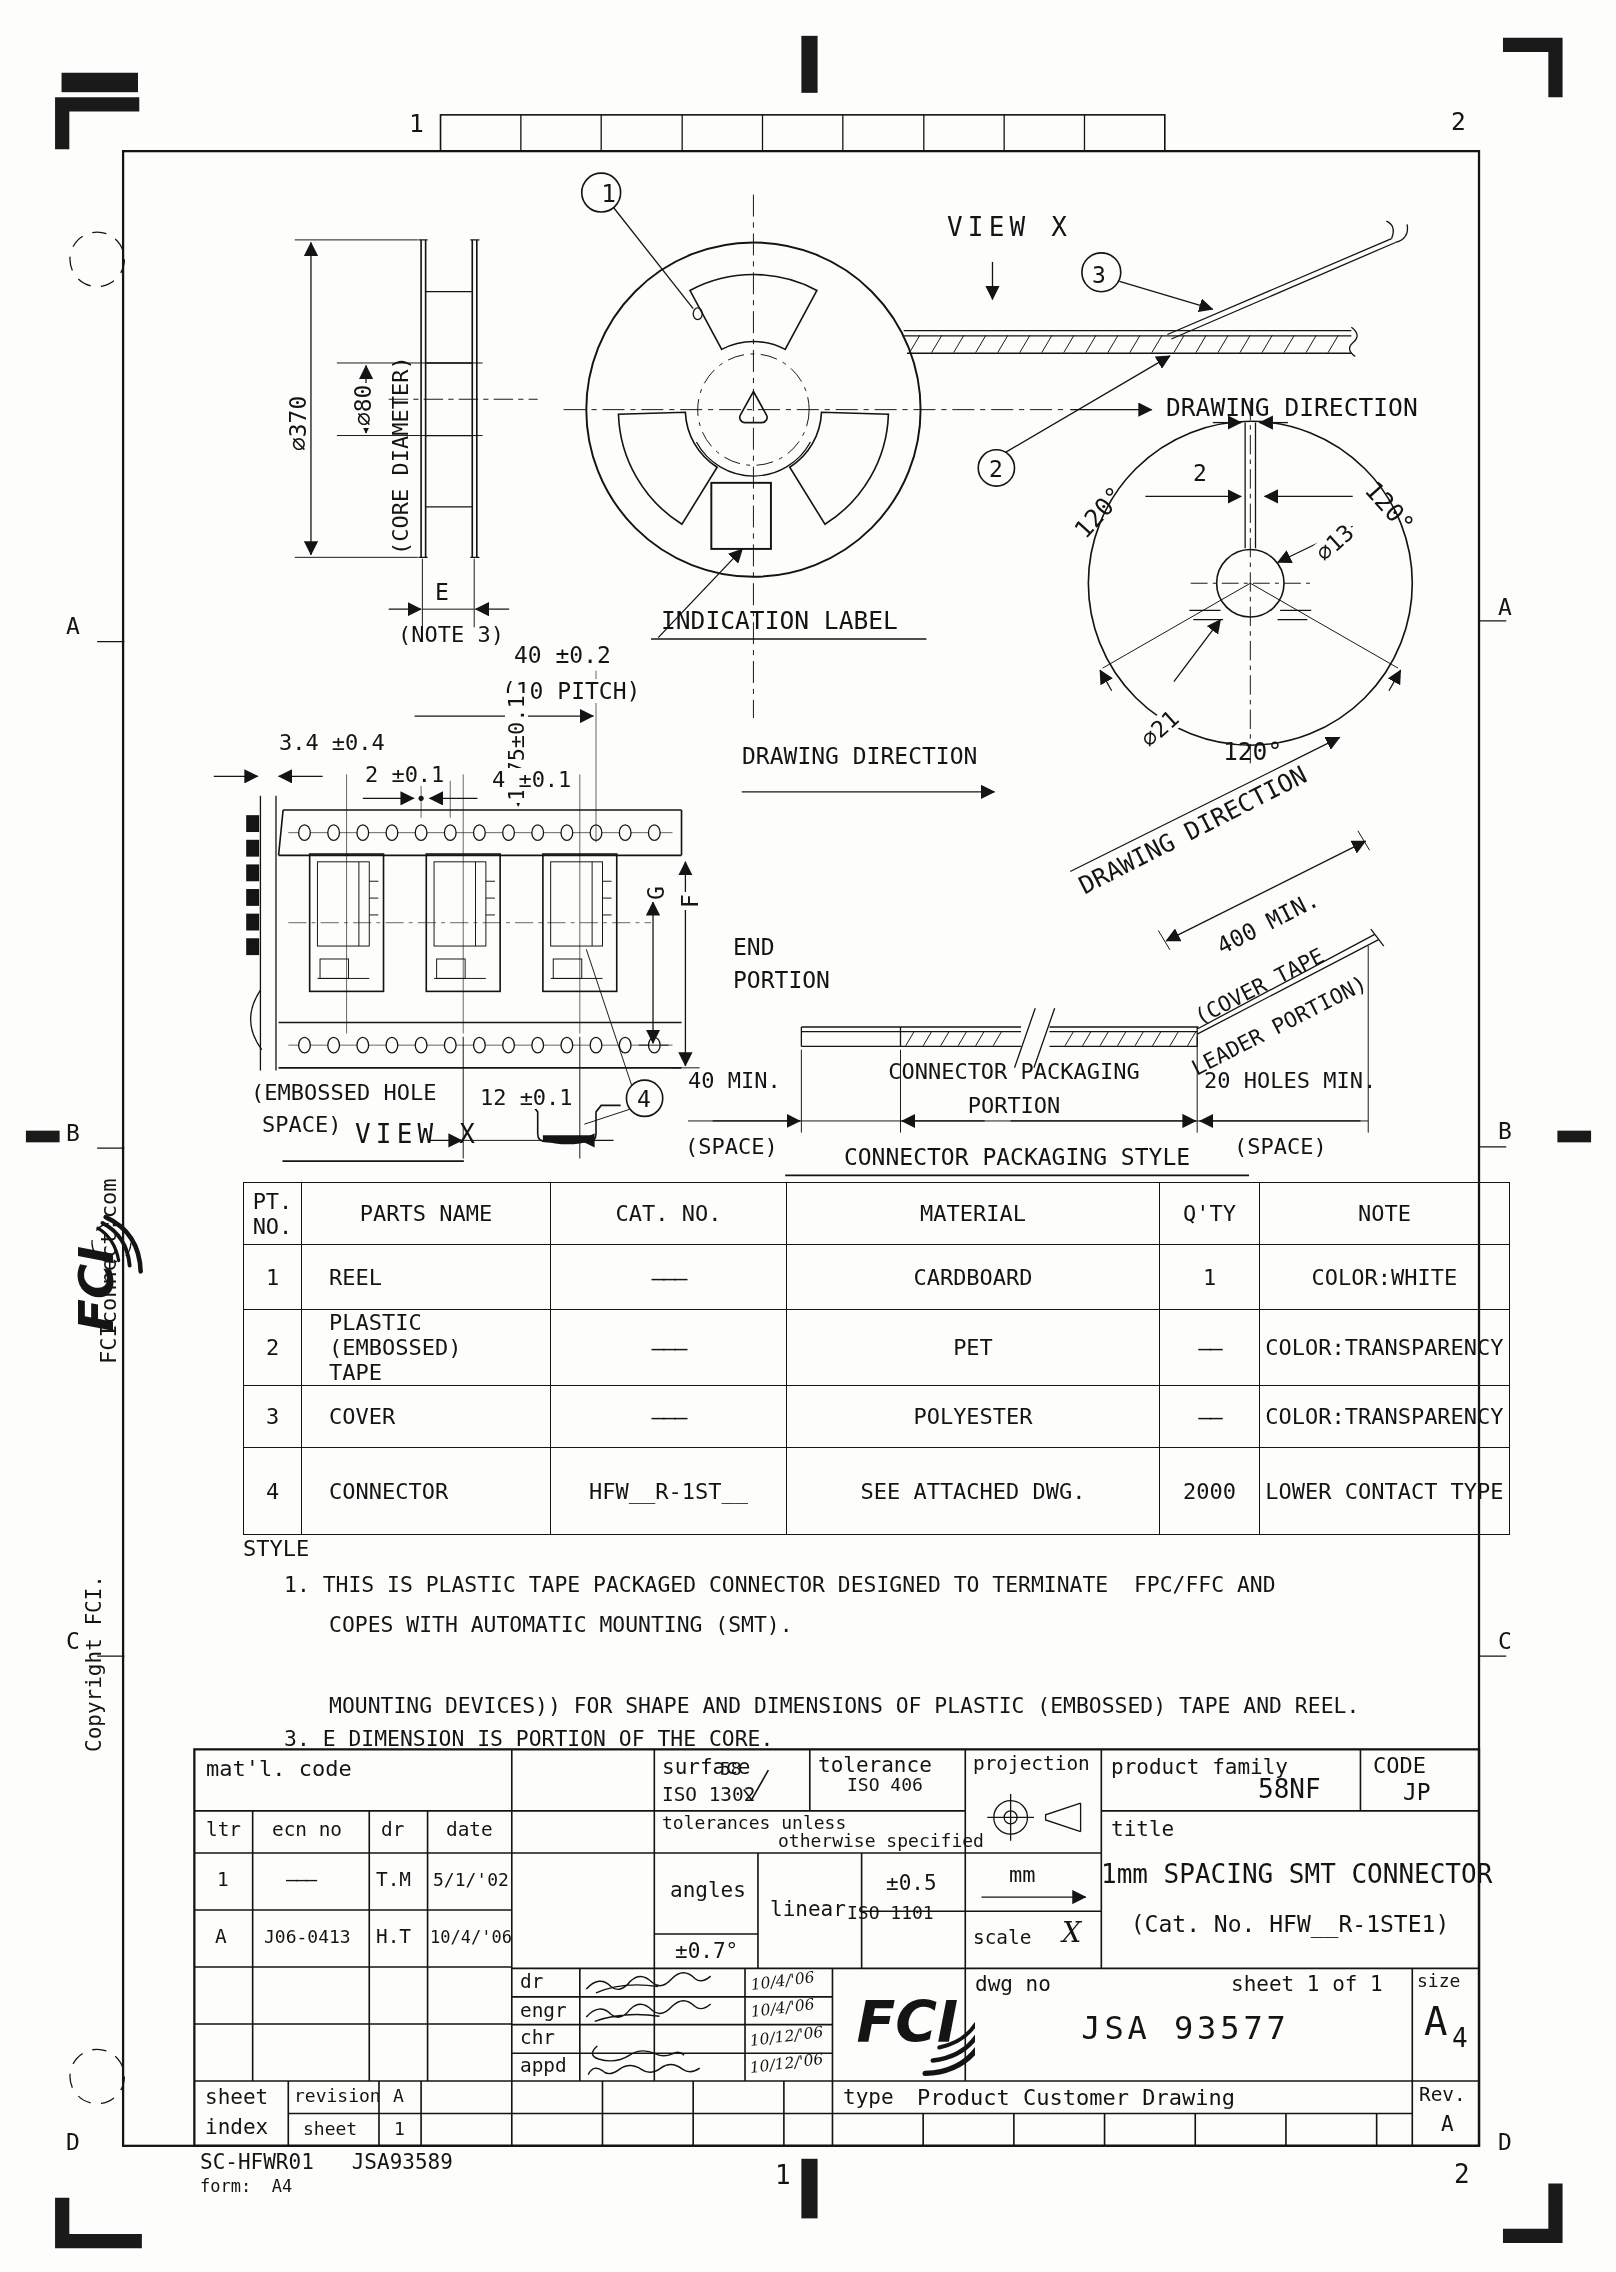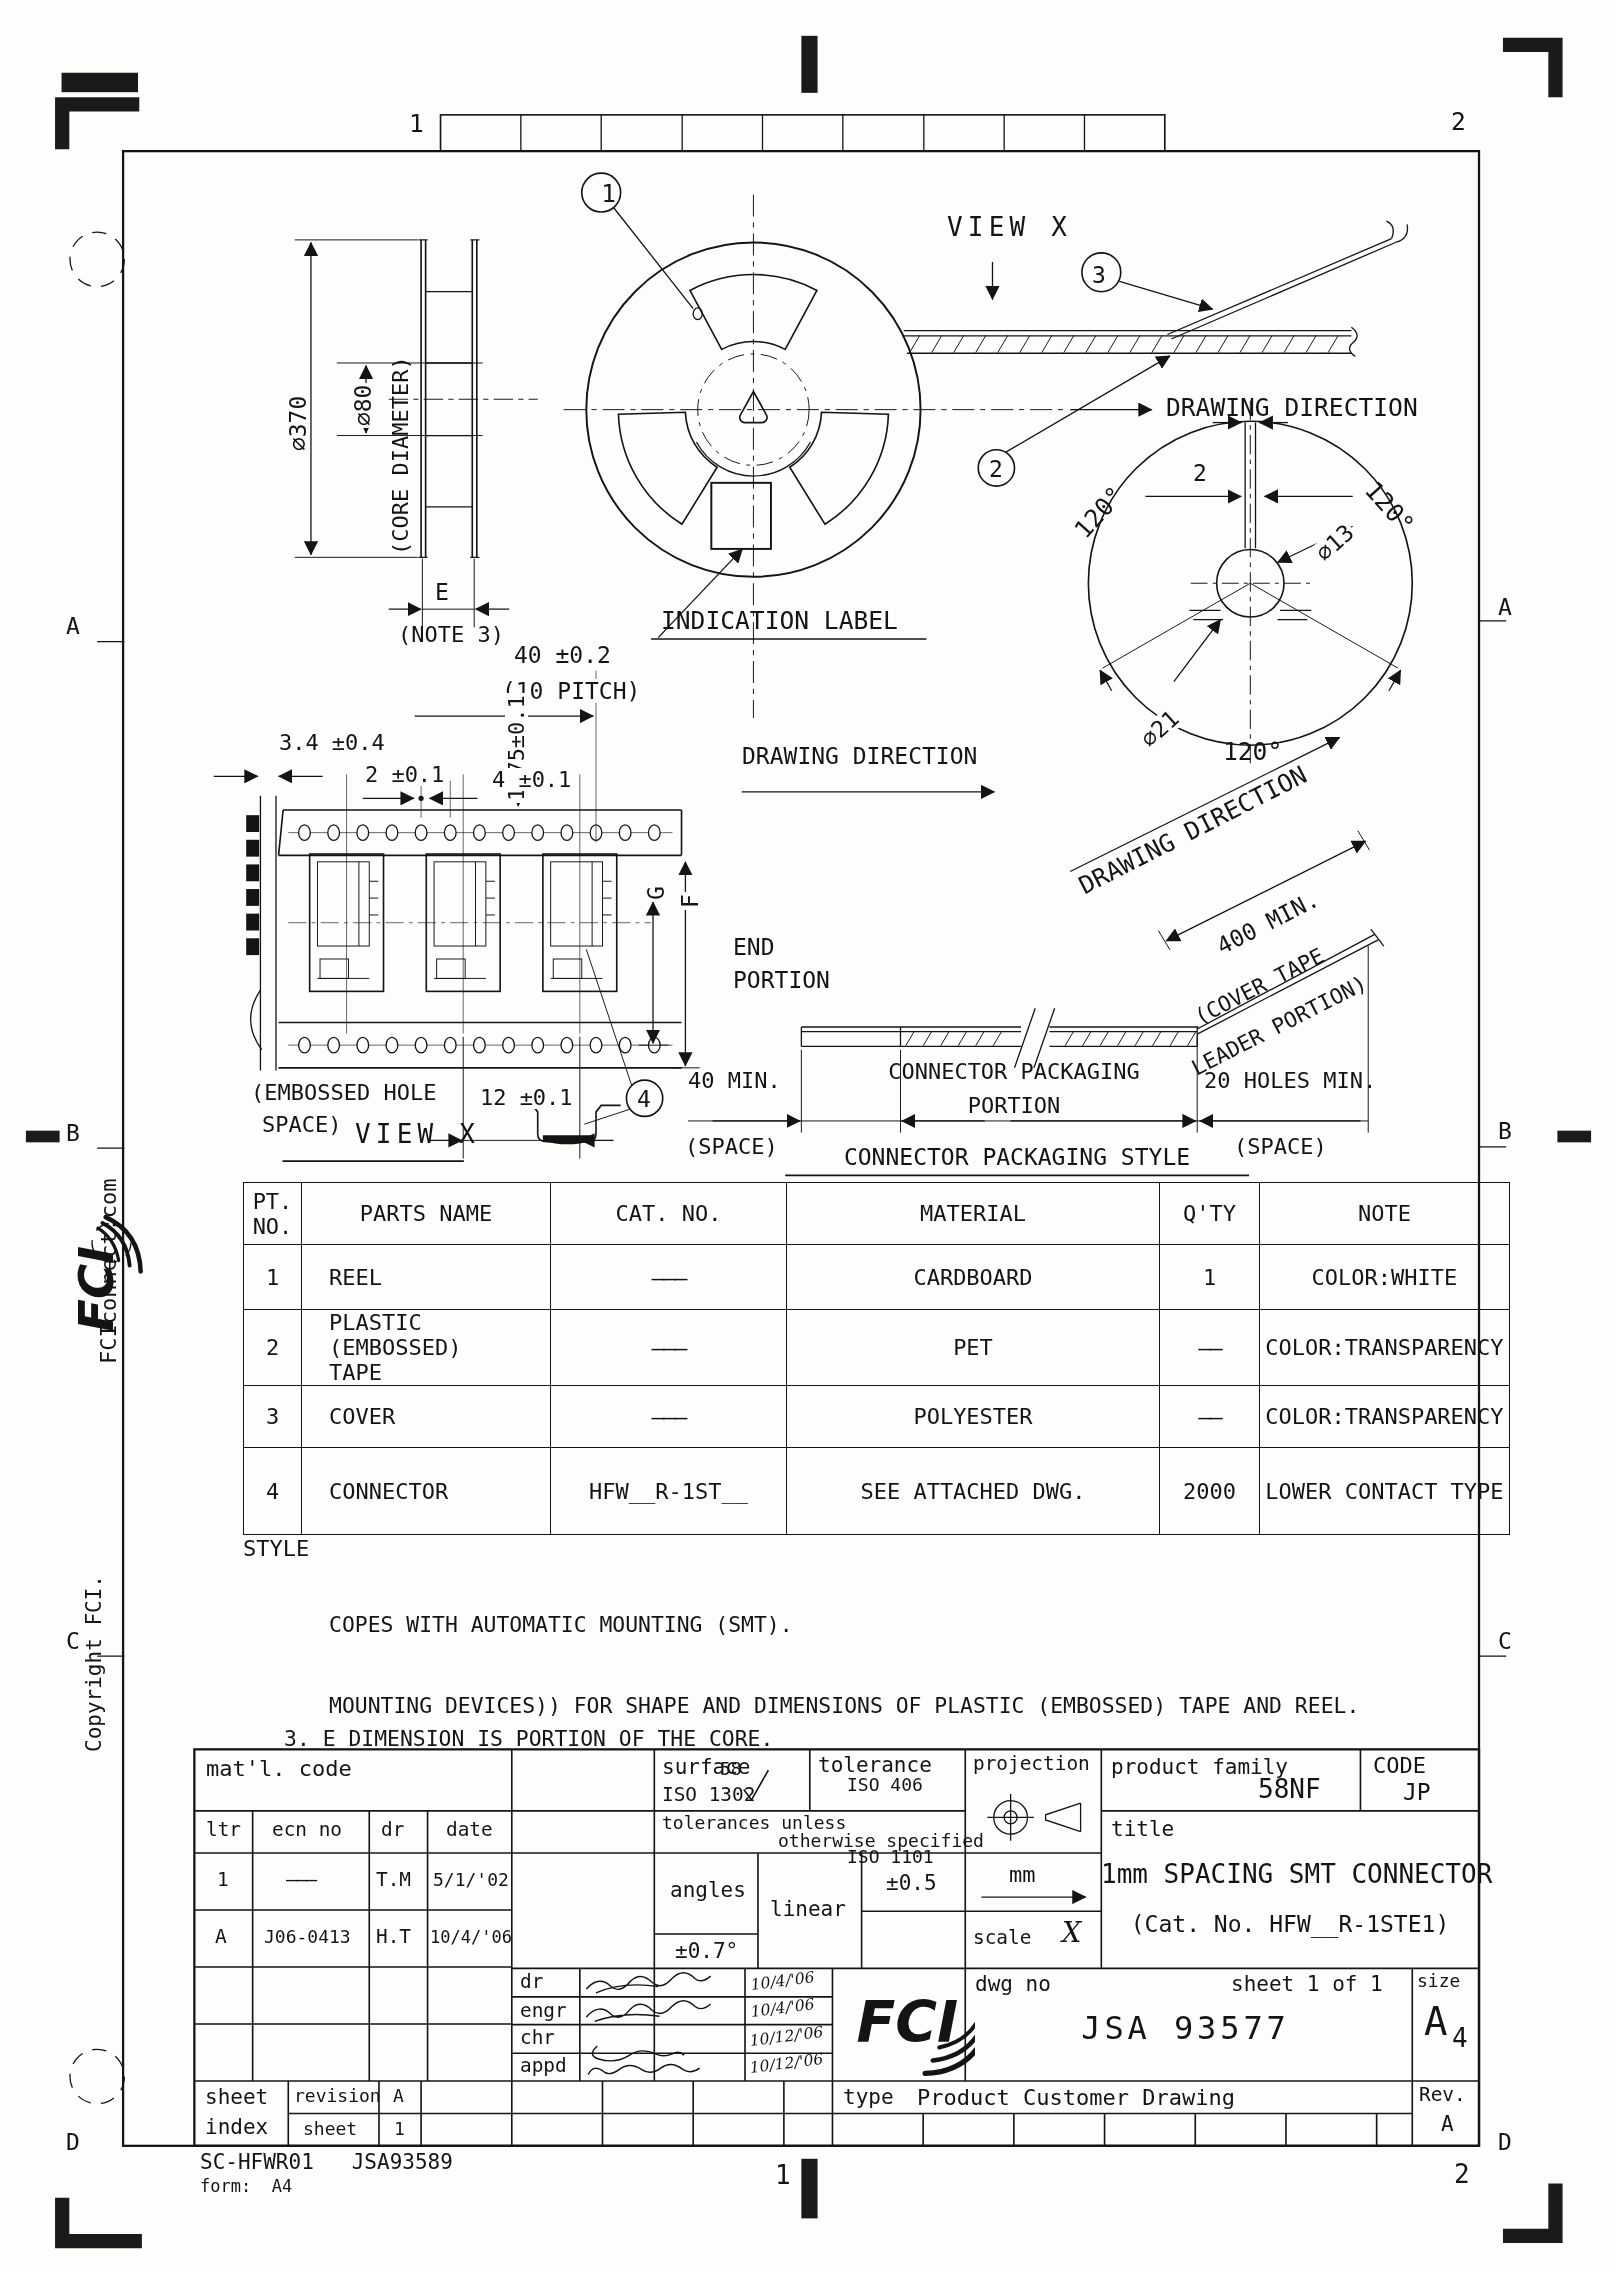--- a/index.html
+++ b/index.html
@@ -398,31 +398,32 @@
     <td class="nm">CONNECTOR</td>
     <td>HFW__R-1ST__</td>
     <td>SEE ATTACHED DWG.</td>
     <td>2000</td>
     <td>LOWER CONTACT TYPE</td>
   </tr>
 </tbody>
     </table>
 
 <div class="t s34" style="left:243px;top:1537px">STYLE</div>
+<div class="t s33" style="left:284px;top:1574px">1. THIS IS PLASTIC TAPE PACKAGED CONNECTOR DESIGNED TO TERMINATE  FPC/FFC AND</div>
 <div class="t s33" style="left:329px;top:1614px">COPES WITH AUTOMATIC MOUNTING (SMT).</div>
 <div class="t s33" style="left:329px;top:1695px">MOUNTING DEVICES)) FOR SHAPE AND DIMENSIONS OF PLASTIC (EMBOSSED) TAPE AND REEL.</div>
 <div class="t s33" style="left:284px;top:1728px">3. E DIMENSION IS PORTION OF THE CORE.</div>
 
 <div class="t s34 tb-lbl" style="left:206px;top:1757px">mat'l. code</div>
 <div class="t s32" style="left:662px;top:1756px">surface</div>
 <div class="t s30" style="left:662px;top:1785px">ISO 1302</div>
 <div class="t s28" style="left:720px;top:1760px">58</div>
 <div class="t s32" style="left:818px;top:1754px">tolerance</div>
 <div class="t s28" style="left:847px;top:1776px">ISO 406</div>
-<div class="t s28" style="left:847px;top:1848px">ISO 1101</div>
+<div class="t s28" style="left:847px;top:1904px">ISO 1101</div>
 <div class="t s30" style="left:973px;top:1754px">projection</div>
 <div class="t s28" style="left:662px;top:1814px">tolerances unless</div>
 <div class="t s28" style="left:778px;top:1832px">otherwise specified</div>
 <div class="t s30" style="left:206px;top:1820px">ltr</div>
 <div class="t s30" style="left:272px;top:1820px">ecn no</div>
 <div class="t s30" style="left:381px;top:1820px">dr</div>
 <div class="t s30" style="left:446px;top:1820px">date</div>
 <div class="t s30" style="left:217px;top:1870px">1</div>
 <div class="t s30 dash" style="left:286px;top:1870px">———</div>
 <div class="t s30" style="left:376px;top:1870px">T.M</div>

